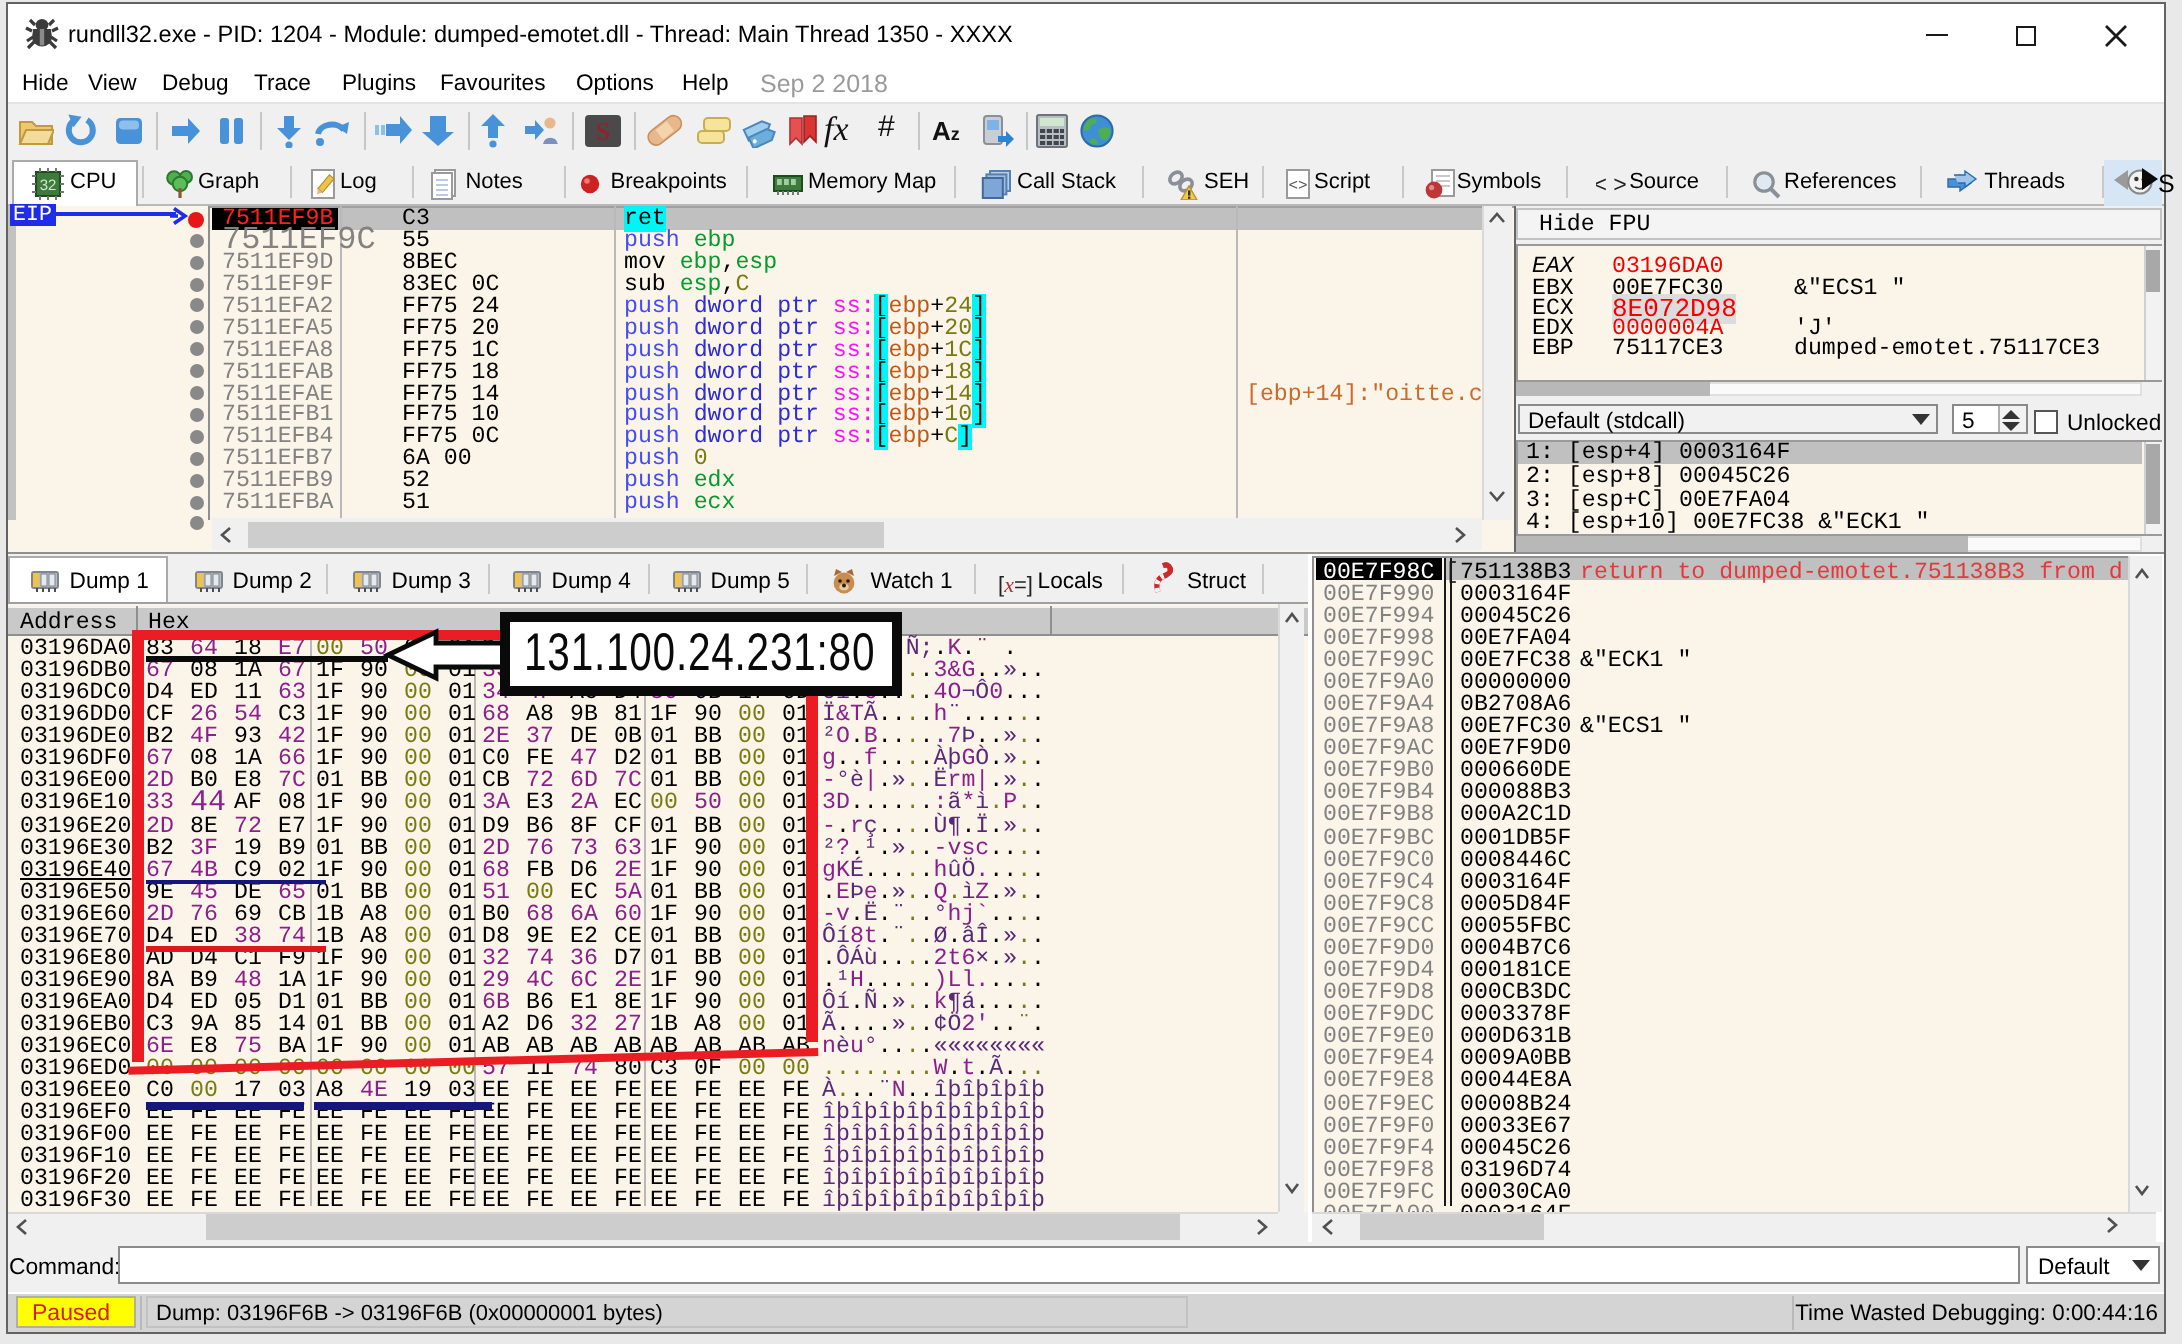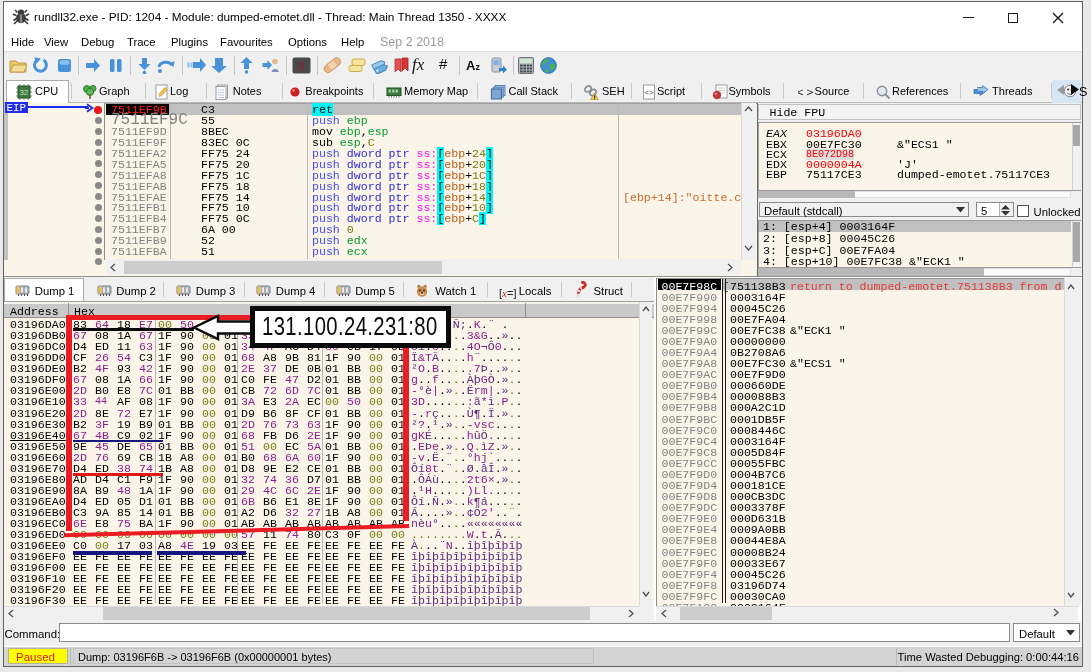--- a/index.html
+++ b/index.html
@@ -359,21 +359,21 @@
 <div class="a" style="left:757px;top:103px;width:325px;height:173px;background:#f0f0f0;border-left:1px solid #666;"></div>
 <div class="a" style="left:758px;top:103.5px;width:323px;height:16.5px;background:#f4f4f4;border:1px solid #c2c2c2;"></div>
 <div class="a m" style="left:769.5px;top:106.5px;font-size:11.6px;"><span style="color:#000;">Hide&nbsp;FPU</span></div>
 <div class="a" style="left:758px;top:122px;width:323px;height:68.5px;background:#fbf4e9;border:1px solid #9a9a9a;"></div>
 <div class="a m" style="left:766px;top:128.2px;font-size:11.6px;"><span style="color:#000;font-style:italic;">EAX</span></div>
 <div class="a m" style="left:806px;top:128.2px;font-size:11.6px;"><span style="color:#f40000;">03196DA0</span></div>
 <div class="a m" style="left:766px;top:138.5px;font-size:11.6px;"><span style="color:#000;">EBX</span></div>
 <div class="a m" style="left:806px;top:138.5px;font-size:11.6px;"><span style="color:#000;">00E7FC30</span></div>
 <div class="a m" style="left:897px;top:138.5px;font-size:11.6px;"><span style="color:#000;">&amp;"ECS1&nbsp;"</span></div>
 <div class="a m" style="left:766px;top:148.79999999999998px;font-size:11.6px;"><span style="color:#000;">ECX</span></div>
-<div class="a m" style="left:806px;top:148.79999999999998px;font-size:10px;"><span style="color:#f40000;background:#dcdcdc;">8E072D98</span></div>
+<div class="a m" style="left:806px;top:148.79999999999998px;font-size:13px;"><span style="color:#f40000;background:#dcdcdc;">8E072D98</span></div>
 <div class="a m" style="left:766px;top:159.1px;font-size:11.6px;"><span style="color:#000;">EDX</span></div>
 <div class="a m" style="left:806px;top:159.1px;font-size:11.6px;"><span style="color:#f40000;">0000004A</span></div>
 <div class="a m" style="left:897px;top:159.1px;font-size:11.6px;"><span style="color:#000;">'J'</span></div>
 <div class="a m" style="left:766px;top:169.39999999999998px;font-size:11.6px;"><span style="color:#000;">EBP</span></div>
 <div class="a m" style="left:806px;top:169.39999999999998px;font-size:11.6px;"><span style="color:#000;">75117CE3</span></div>
 <div class="a m" style="left:897px;top:169.39999999999998px;font-size:11.6px;"><span style="color:#000;">dumped-emotet.75117CE3</span></div>
 <div class="a" style="left:758px;top:190.5px;width:313px;height:7.5px;background:#fafafa;border:1px solid #e0e0e0;"></div>
 <div class="a" style="left:758px;top:190.5px;width:97px;height:7.5px;background:#b8b8b8;"></div>
 <div class="a" style="left:1071.5px;top:123px;width:9px;height:66.5px;background:#f2f2f2;border-left:1px solid #d0d0d0;"></div>
 <div class="a" style="left:1073px;top:124.5px;width:6.5px;height:21px;background:#a8a8a8;"></div>
@@ -630,21 +630,21 @@
 <div class="a m" style="left:263px;top:385.40000000000003px;font-size:11.6px;"><span style="color:#8b1f8b;">72</span></div>
 <div class="a m" style="left:285px;top:385.40000000000003px;font-size:11.6px;"><span style="color:#8b1f8b;">6D</span></div>
 <div class="a m" style="left:307px;top:385.40000000000003px;font-size:11.6px;"><span style="color:#8b1f8b;">7C</span></div>
 <div class="a m" style="left:325px;top:385.40000000000003px;font-size:11.6px;"><span style="color:#000;">01</span></div>
 <div class="a m" style="left:347px;top:385.40000000000003px;font-size:11.6px;"><span style="color:#000;">BB</span></div>
 <div class="a m" style="left:369px;top:385.40000000000003px;font-size:11.6px;"><span style="color:#777c10;">00</span></div>
 <div class="a m" style="left:391px;top:385.40000000000003px;font-size:11.6px;"><span style="color:#000;">01</span></div>
 <div class="a m" style="left:411px;top:385.40000000000003px;font-size:11.6px;"><span style="color:#8b1f8b;">-</span><span style="color:#5a2a7a;">°</span><span style="color:#5a2a7a;">è</span><span style="color:#8b1f8b;">|</span><span style="color:#000;">.</span><span style="color:#5a2a7a;">»</span><span style="color:#777c10;">.</span><span style="color:#000;">.</span><span style="color:#5a2a7a;">Ë</span><span style="color:#8b1f8b;">r</span><span style="color:#8b1f8b;">m</span><span style="color:#8b1f8b;">|</span><span style="color:#000;">.</span><span style="color:#5a2a7a;">»</span><span style="color:#777c10;">.</span><span style="color:#000;">.</span></div>
 <div class="a m" style="left:10px;top:396.45000000000005px;font-size:11.6px;"><span style="color:#000;">03196E10</span></div>
 <div class="a m" style="left:73px;top:396.45000000000005px;font-size:11.6px;"><span style="color:#8b1f8b;">33</span></div>
-<div class="a m" style="left:95px;top:396.45000000000005px;font-size:10px;"><span style="color:#8b1f8b;">44</span></div>
+<div class="a m" style="left:95px;top:396.45000000000005px;font-size:15px;"><span style="color:#8b1f8b;">44</span></div>
 <div class="a m" style="left:117px;top:396.45000000000005px;font-size:11.6px;"><span style="color:#000;">AF</span></div>
 <div class="a m" style="left:139px;top:396.45000000000005px;font-size:11.6px;"><span style="color:#000;">08</span></div>
 <div class="a m" style="left:158px;top:396.45000000000005px;font-size:11.6px;"><span style="color:#000;">1F</span></div>
 <div class="a m" style="left:180px;top:396.45000000000005px;font-size:11.6px;"><span style="color:#000;">90</span></div>
 <div class="a m" style="left:202px;top:396.45000000000005px;font-size:11.6px;"><span style="color:#777c10;">00</span></div>
 <div class="a m" style="left:224px;top:396.45000000000005px;font-size:11.6px;"><span style="color:#000;">01</span></div>
 <div class="a m" style="left:241px;top:396.45000000000005px;font-size:11.6px;"><span style="color:#8b1f8b;">3A</span></div>
 <div class="a m" style="left:263px;top:396.45000000000005px;font-size:11.6px;"><span style="color:#000;">E3</span></div>
 <div class="a m" style="left:285px;top:396.45000000000005px;font-size:11.6px;"><span style="color:#8b1f8b;">2A</span></div>
 <div class="a m" style="left:307px;top:396.45000000000005px;font-size:11.6px;"><span style="color:#000;">EC</span></div>

